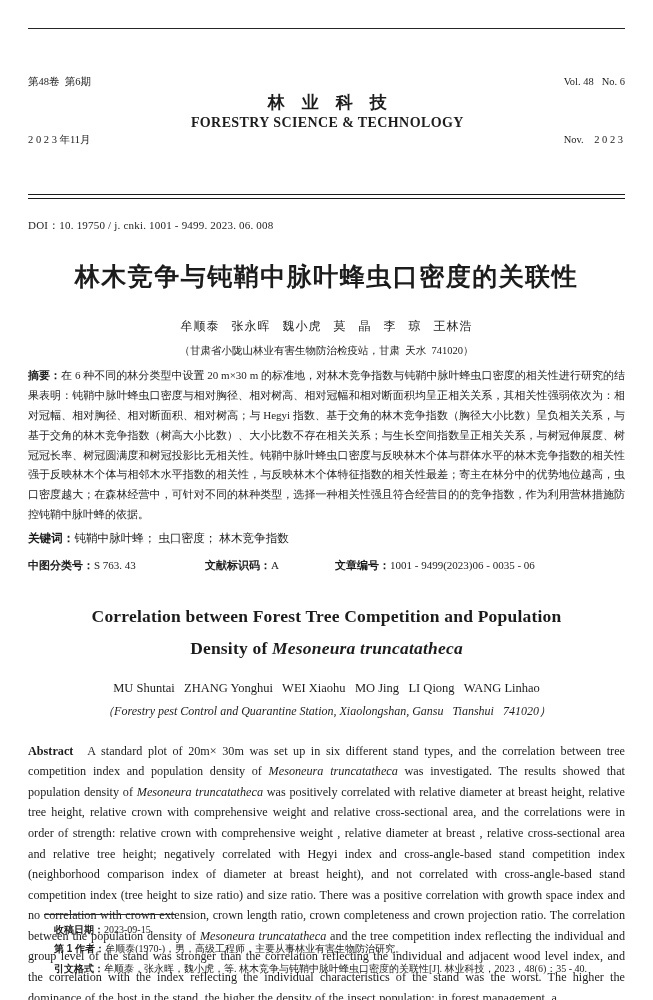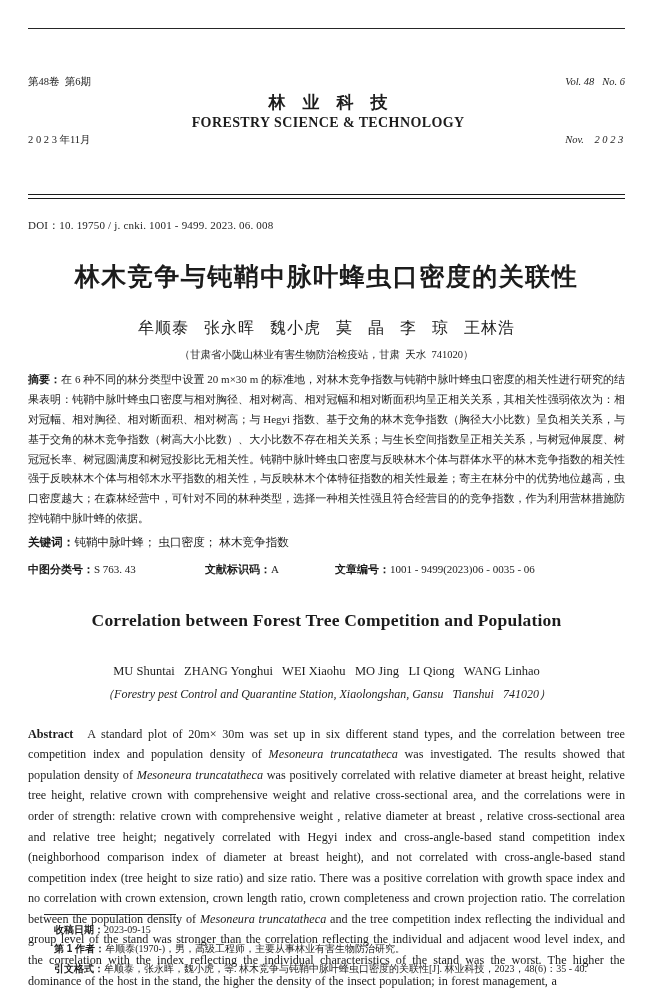--- a/index.html
+++ b/index.html
@@ -15,61 +15,61 @@
     overflow:hidden;
   }
   
   .top-rule { margin-top:28px; border-top:1.2px solid #262626; }
   .masthead {
     display:flex; justify-content:space-between; align-items:center;
     padding:4px 0 6px 0;
   }
   .mast-col { font-size:10.5px; line-height:1.85; white-space:pre; }
   .mast-left { text-align:left; }
-  .mast-right { text-align:left;font-style:italic; }
+  .mast-right { text-align:left; }
   .mast-center { text-align:center; }
   .journal-cn {
     font-family:"Liberation Sans","DejaVu Sans",sans-serif;
     font-weight:bold; font-size:17px; letter-spacing:17px; margin-right:-17px;
     display:inline-block;
   }
   .journal-en {
     font-weight:bold; font-size:14px; letter-spacing:0.4px; margin-top:1px;
   }
   .double-rule { height:3px; border-top:1.6px solid #1a1a1a; border-bottom:1px solid #1a1a1a; }
   
   .doi { margin-top:19px; font-size:11px; letter-spacing:0.2px; }
   
   .title-cn {
     margin-top:27px; text-align:center;
     font-family:"Liberation Sans","DejaVu Sans",sans-serif;
     font-weight:bold; font-size:25px; letter-spacing:1.5px;
   }
-  .authors-cn { margin-top:25px; text-align:center; font-size:16px; white-space:pre; letter-spacing:1px; }
+  .authors-cn { margin-top:25px; text-align:center; font-size:12px; white-space:pre; letter-spacing:1px; }
   .affil-cn { margin-top:9px; text-align:center; font-size:10.5px; white-space:pre; }
   
   .abstract-cn {
     margin-top:8px; font-size:11px; line-height:19.8px;
     text-align:justify;
   }
   .label-bold {
     font-family:"Liberation Sans","DejaVu Sans",sans-serif;
     font-weight:bold;
   }
   .keywords-cn { font-size:11.6px; line-height:23px; margin-top:1px; }
   .clc-row { display:flex; font-size:11px; line-height:19.8px; margin-top:6px; }
   .clc-item1 { width:177px; }
   .clc-item2 { width:130px; }
   
   .title-en {
     margin-top:24px; text-align:center;
     font-weight:bold; font-size:17.5px; line-height:32px; letter-spacing:0.2px;
   }
   .title-en .species { font-style:italic; }
-  .authors-en { margin-top:28px; text-align:center; font-size:12.5px; white-space:pre; }
+  .authors-en { margin-top:17px; text-align:center; font-size:12.5px; white-space:pre; }
   .affil-en { margin-top:7px; text-align:center; font-size:12px; font-style:italic; white-space:pre; }
   
   .abstract-en {
     margin-top:21px; font-size:12.2px; line-height:20.6px;
     text-align:justify; word-spacing:0.5px;
   }
   .abstract-en .ab-label { font-weight:bold; margin-right:14px; }
   .abstract-en .species { font-style:italic; }
   
   .footnote { position:absolute; left:44px; right:38px; bottom:22px; }
@@ -113,20 +113,21 @@
   <div class="keywords-cn"><span class="label-bold">关键词：</span><span>钝鞘中脉叶蜂；  虫口密度；  林木竞争指数</span></div>
 
   <div class="clc-row">
     <div class="clc-item1"><span class="label-bold">中图分类号：</span><span>S 763. 43</span></div>
     <div class="clc-item2"><span class="label-bold">文献标识码：</span><span>A</span></div>
     <div><span class="label-bold">文章编号：</span><span>1001 - 9499(2023)06 - 0035 - 06</span></div>
   </div>
 
   <div class="title-en">
     <div>Correlation between Forest Tree Competition and Population</div>
+    <div><span>Density of </span><span class="species">Mesoneura truncatatheca</span></div>
   </div>
 
   <div class="authors-en">MU Shuntai   ZHANG Yonghui   WEI Xiaohu   MO Jing   LI Qiong   WANG Linhao</div>
 
   <div class="affil-en">（Forestry pest Control and Quarantine Station, Xiaolongshan, Gansu   Tianshui   741020）</div>
 
   <div class="abstract-en"><span class="ab-label">Abstract</span><span>A standard plot of 20m× 30m was set up in six different stand types, and the correlation between tree competition index and population density of </span><span class="species">Mesoneura truncatatheca</span><span> was investigated. The results showed that population density of </span><span class="species">Mesoneura truncatatheca</span><span> was positively correlated with relative diameter at breast height, relative tree height, relative crown with comprehensive weight and relative cross-sectional area, and the correlations were in order of strength: relative crown with comprehensive weight , relative diameter at breast , relative cross-sectional area and relative tree height; negatively correlated with Hegyi index and cross-angle-based stand competition index  (neighborhood comparison index of diameter at breast height), and not correlated with cross-angle-based stand competition index   (tree height to size ratio) and size ratio. There was a positive correlation with growth space index and no correlation with crown extension, crown length ratio, crown completeness and crown projection ratio. The correlation between the population density of </span><span class="species">Mesoneura truncatatheca</span><span> and the tree competition index reflecting the individual and group level of the stand was stronger than the correlation reflecting the individual and adjacent wood level index, and the correlation with the index reflecting the individual characteristics of the stand was the worst. The higher the dominance of the host in the stand, the higher the density of the insect population; in forest management, a</span></div>
 
   <div class="footnote">
     <div class="foot-rule"></div>

